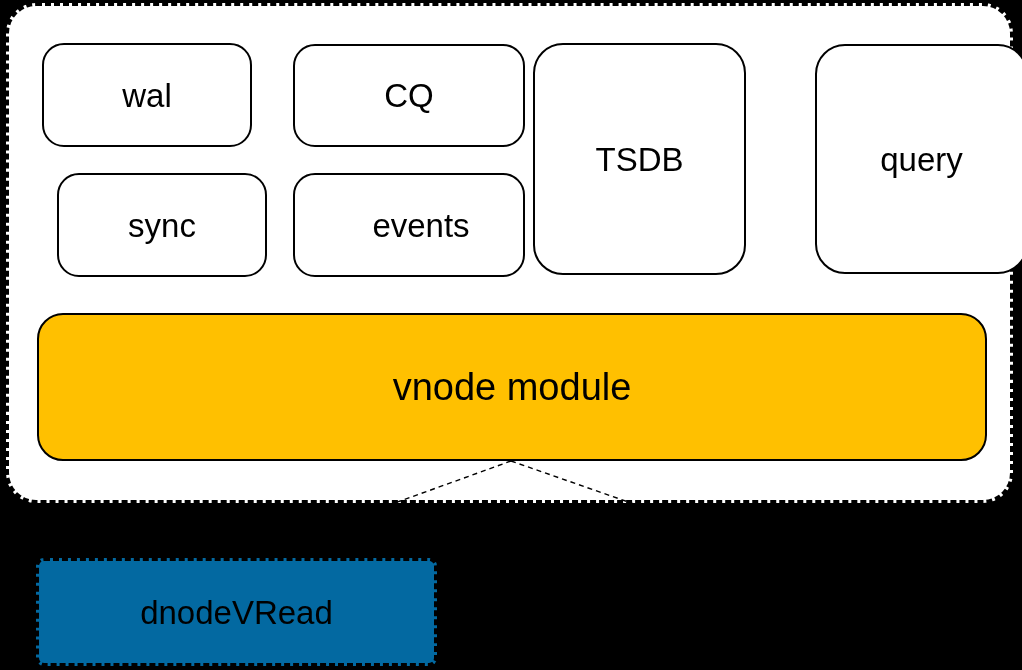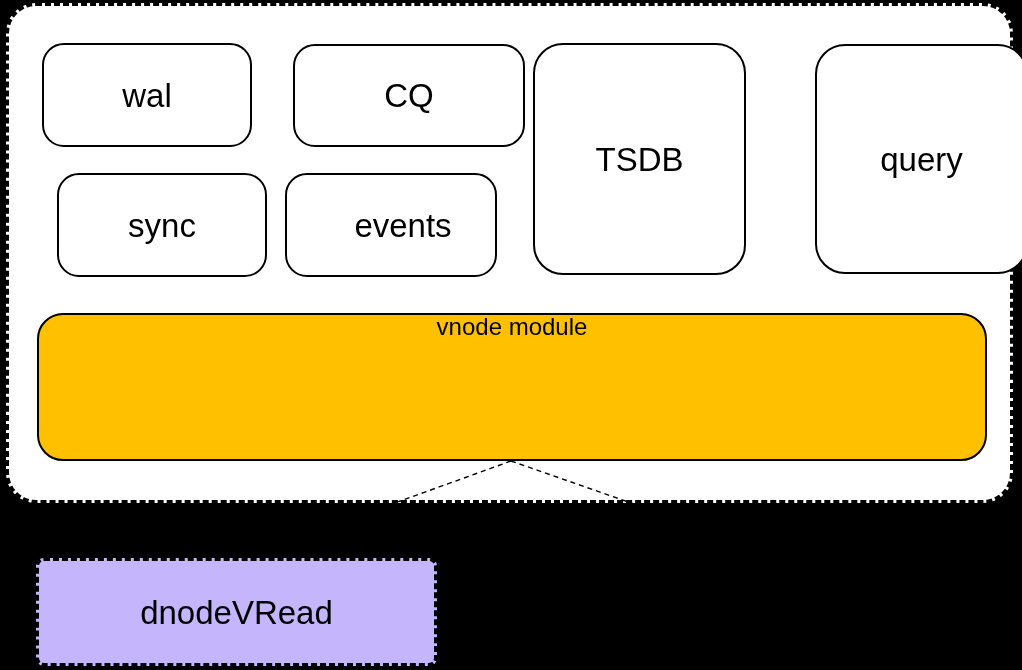--- a/index.html
+++ b/index.html
@@ -32,51 +32,51 @@
     color: #000000;
     font-size: 33px;
     line-height: 1;
   }
   .r22 { border-radius: 22px; }
   .r30 { border-radius: 30px; }
 
   .box-wal    { left: 33px;  top: 37px;  width: 210px; height: 104px; }
   .box-cq     { left: 284px; top: 38px;  width: 232px; height: 103px; }
   .box-sync   { left: 33px;  top: 167px; width: 210px; height: 104px; margin-left: 15px; }
-  .box-events { left: 276px; top: 167px; width: 212px; height: 104px; padding-left: 24px; }
+  .box-events { left: 284px; top: 167px; width: 232px; height: 104px; padding-left: 24px; }
   .box-tsdb   { left: 524px; top: 37px;  width: 213px; height: 232px; }
   .box-query  { left: 767px; top: 38px;  width: 213px; height: 230px; margin-left: 39px; }
 
   .vnode {
     position: absolute;
     left: 28px; top: 307px;
     width: 950px; height: 148px;
     background: #FFC000;
     border: 2.5px solid #000000;
     border-radius: 26px;
     display: flex;
-    align-items: flex-start;
+    align-items: center;
     justify-content: center;
     color: #000000;
-    font-size: 24px;
+    font-size: 38px;
     line-height: 1;
   }
 
   
   .connectors {
     position: absolute;
     left: 0; top: 0;
     width: 1022px; height: 670px;
     pointer-events: none;
   }
 
   
   .dnode {
     position: absolute;
-    background: #c4b5fd;
+    background: #0369a1;
     border: 3px dashed #000000;
     border-radius: 8px;
     display: flex;
     align-items: center;
     justify-content: center;
     color: #000000;
     font-size: 33px;
     line-height: 1;
   }
   .dnode-read  { left: 36px;  top: 558px; width: 401px; height: 108px; }

